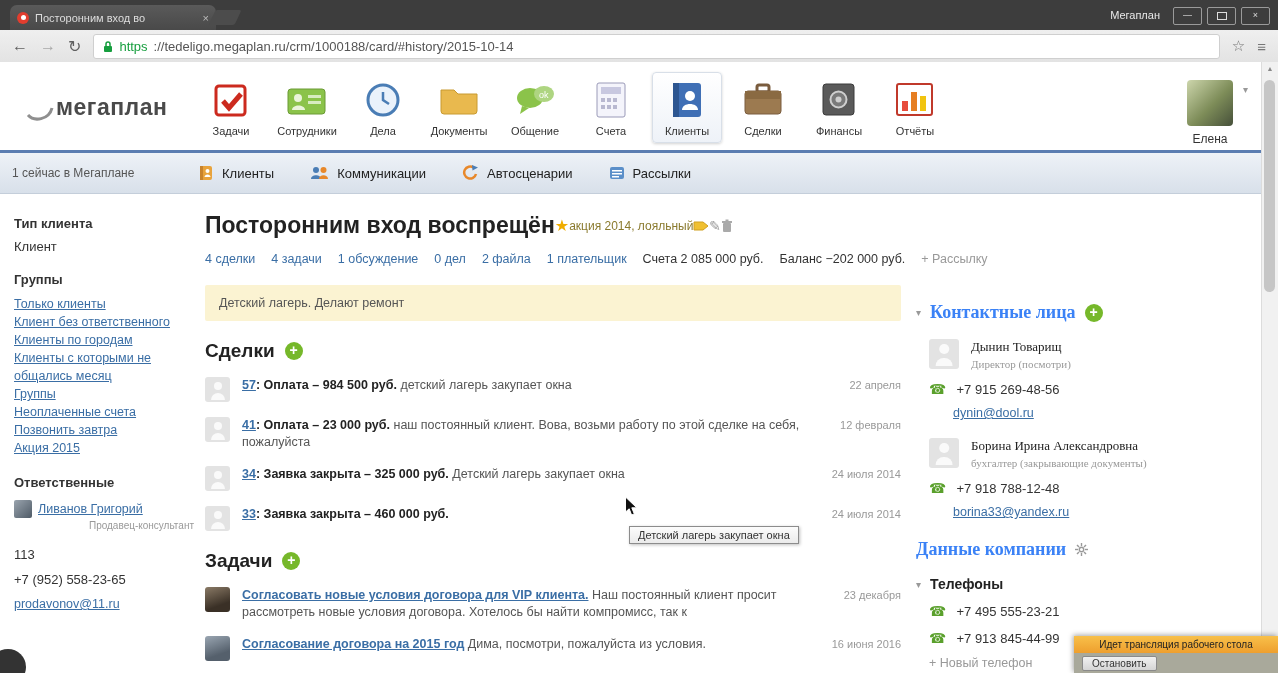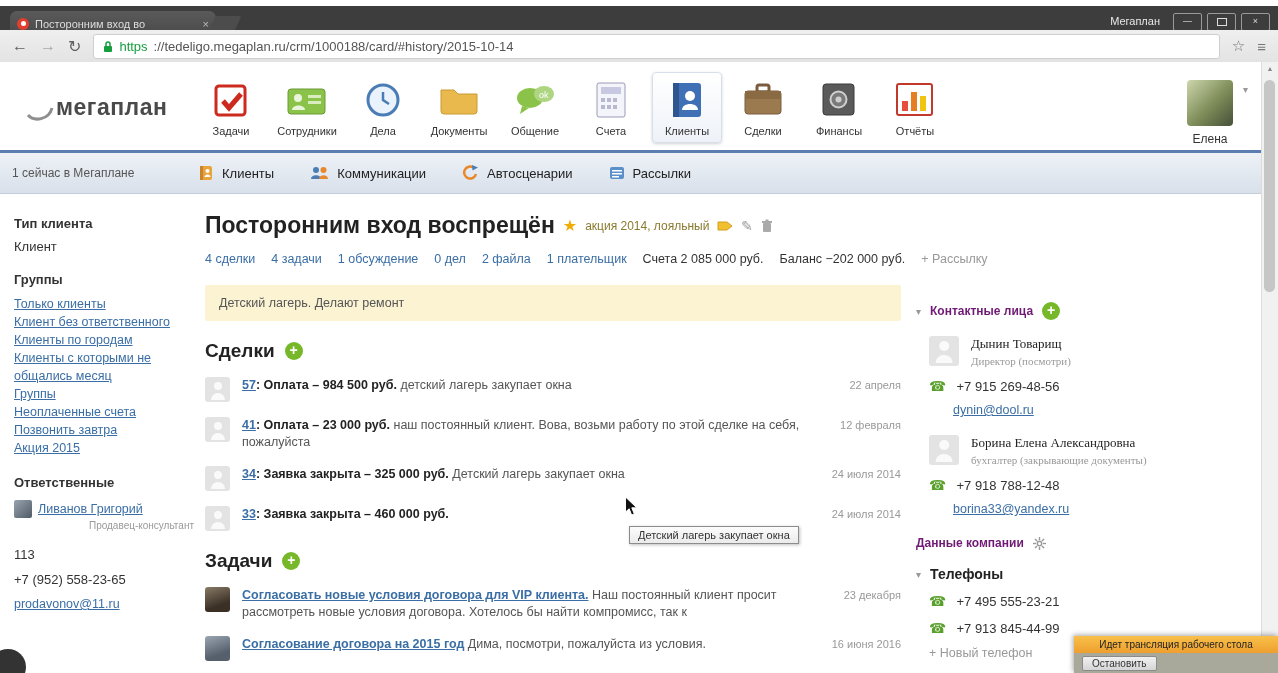--- a/index.html
+++ b/index.html
@@ -1,20 +1,20 @@
 <!DOCTYPE html>
 <html><head>
 <meta charset="utf-8">
 <style>
   html,body{margin:0;padding:0;}
   body{font-family:"Liberation Sans","DejaVu Sans",sans-serif;background:#777;}
   .screen{position:relative;width:1278px;height:673px;background:#fff;overflow:hidden;font-size:13px;color:#333;cursor:default;}
 
   
-  .titlebar{position:absolute;top:6px;left:0;right:0;height:30px;background:#3d3d3d;}
+  .titlebar{position:absolute;top:0;left:0;right:0;height:30px;background:#3d3d3d;}
   .tab{position:absolute;left:10px;top:5px;width:192px;height:25px;background:linear-gradient(#5a5a5a,#494949);border-radius:7px 7px 0 0;display:flex;align-items:center;gap:6px;padding:0 7px;}
   .favicon{width:12px;height:12px;border-radius:50%;background:#e23d2e;position:relative;flex:none;}
   .favicon::after{content:"";position:absolute;left:3.5px;top:3.5px;width:5px;height:5px;border-radius:50%;background:#fff;}
   .tab-title{flex:1;font-size:11px;color:#ddd;white-space:nowrap;overflow:hidden;}
   .tab-close{color:#bbb;font-size:11px;flex:none;}
   .newtab{position:absolute;left:212px;top:10px;width:26px;height:15px;background:#4c4c4c;border-radius:2px;transform:skewX(-25deg);}
   .win-title{position:absolute;right:118px;top:9px;color:#e8e8e8;font-size:11px;}
   .win-btns{position:absolute;right:8px;top:7px;display:flex;gap:5px;}
   .win-btn{width:27px;height:16px;border:1px solid #9a9a9a;border-radius:2px;color:#ddd;font-size:9px;line-height:14px;text-align:center;}
   .maxi{display:inline-block;width:8px;height:6px;border:1px solid #ddd;margin-top:4px;}
@@ -57,21 +57,21 @@
   .chk{width:13px;height:13px;border:1px solid #a8a8a8;background:#fff;border-radius:2px;flex:none;margin-top:1px;}
   .chk-label{font-size:12px;color:#333;line-height:15px;width:130px;}
   .side-link{color:#3a6ea5;text-decoration:underline;display:block;line-height:18px;font-size:12.5px;}
   .resp-row{display:flex;gap:6px;align-items:center;}
   .resp-avatar{width:18px;height:18px;border-radius:2px;background:linear-gradient(135deg,#9aa4ae,#4e5a66);flex:none;}
   .resp-name{color:#3a6ea5;text-decoration:underline;font-size:12.5px;}
   .resp-role{font-size:10px;color:#999;margin-left:7px;margin-top:2px;text-align:right;}
 
   
   .maincol{position:absolute;left:205px;top:190px;width:696px;}
-  .page-title-row{margin-top:22px;display:flex;align-items:center;gap:8px;}
+  .page-title-row{margin-top:22px;display:flex;align-items:center;gap:0;}
   .page-title{font-size:23px;font-weight:bold;color:#222;white-space:nowrap;}
   .title-star{color:#f0ad00;font-size:16px;}
   .title-tags{font-size:12px;color:#8a7a2e;white-space:nowrap;}
   .title-edit{color:#999;font-size:14px;}
   .stats-row{margin-top:13px;display:flex;gap:16px;font-size:12.5px;align-items:center;white-space:nowrap;}
   .stat-link{color:#3a6ea5;}
   .stat-dark{color:#333;}
   .stat-muted{color:#999;}
   .note{margin-top:19px;background:#fbf3d2;padding:11px 14px;font-size:12.5px;color:#555;border-radius:2px;}
   .section-h{margin-top:19px;display:flex;align-items:center;gap:10px;}
@@ -91,21 +91,21 @@
   .row-date{width:86px;flex:none;text-align:right;font-size:11px;color:#999;padding-top:2px;}
   .task-avatar{width:25px;height:25px;border-radius:3px;flex:none;}
   .ta1{background:linear-gradient(160deg,#8a7a66,#3a3026 70%);}
   .ta2{background:linear-gradient(160deg,#9aa6b2,#55606c 70%);}
   .task-title{color:#3a6ea5;font-weight:bold;text-decoration:underline;}
 
   
   .rightcol{position:absolute;left:916px;top:190px;width:344px;}
   .r-head{display:flex;align-items:center;gap:9px;}
   .r-caret{color:#999;font-size:10px;flex:none;}
-  .r-title{font-size:12px;font-weight:bold;color:#701a75;}
+  .r-title{font-size:18px;font-weight:bold;color:#3b82f6;font-family:Liberation Serif, serif;}
   .r-sub{font-size:14px;font-weight:bold;color:#222;}
   .contact{margin-left:13px;}
   .contact-top{display:flex;gap:12px;font-family:Liberation Serif, serif;}
   .c-name{font-size:13px;color:#222;}
   .c-role{font-size:11px;color:#999;margin-top:3px;}
   .phone-row{display:flex;gap:10px;margin-top:11px;align-items:center;}
   .phone-ic{color:#5aa02c;font-size:14px;flex:none;}
   .phone-txt{font-size:13px;color:#333;}
   .c-email{margin-left:24px;margin-top:9px;font-size:12.5px;color:#3a6ea5;text-decoration:underline;display:inline-block;}
   .add-phone{margin-left:13px;margin-top:10px;font-size:12.5px;color:#999;}
@@ -458,21 +458,21 @@
         <span class="phone-ic">☎</span>
         <span class="phone-txt">+7 915 269-48-56</span>
       </div>
       <a class="c-email">dynin@dool.ru</a>
     </div>
 
     <div class="contact mt18">
       <div class="contact-top">
         <span class="ph sz30"></span>
         <div>
-          <div class="c-name">Борина Елена Александровна</div>
+          <div class="c-name">Борина Ирина Александровна</div>
           <div class="c-role">бухгалтер (закрывающие документы)</div>
         </div>
       </div>
       <div class="phone-row">
         <span class="phone-ic">☎</span>
         <span class="phone-txt">+7 918 788-12-48</span>
       </div>
       <a class="c-email">borina33@yandex.ru</a>
     </div>
 

